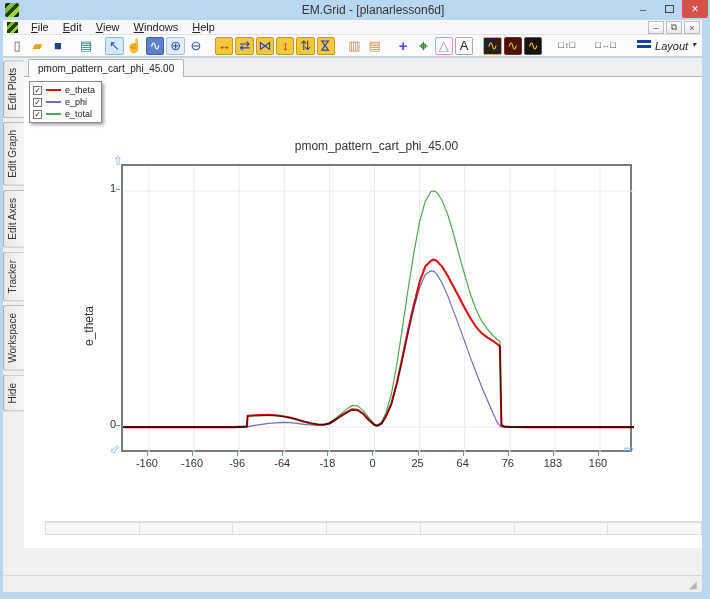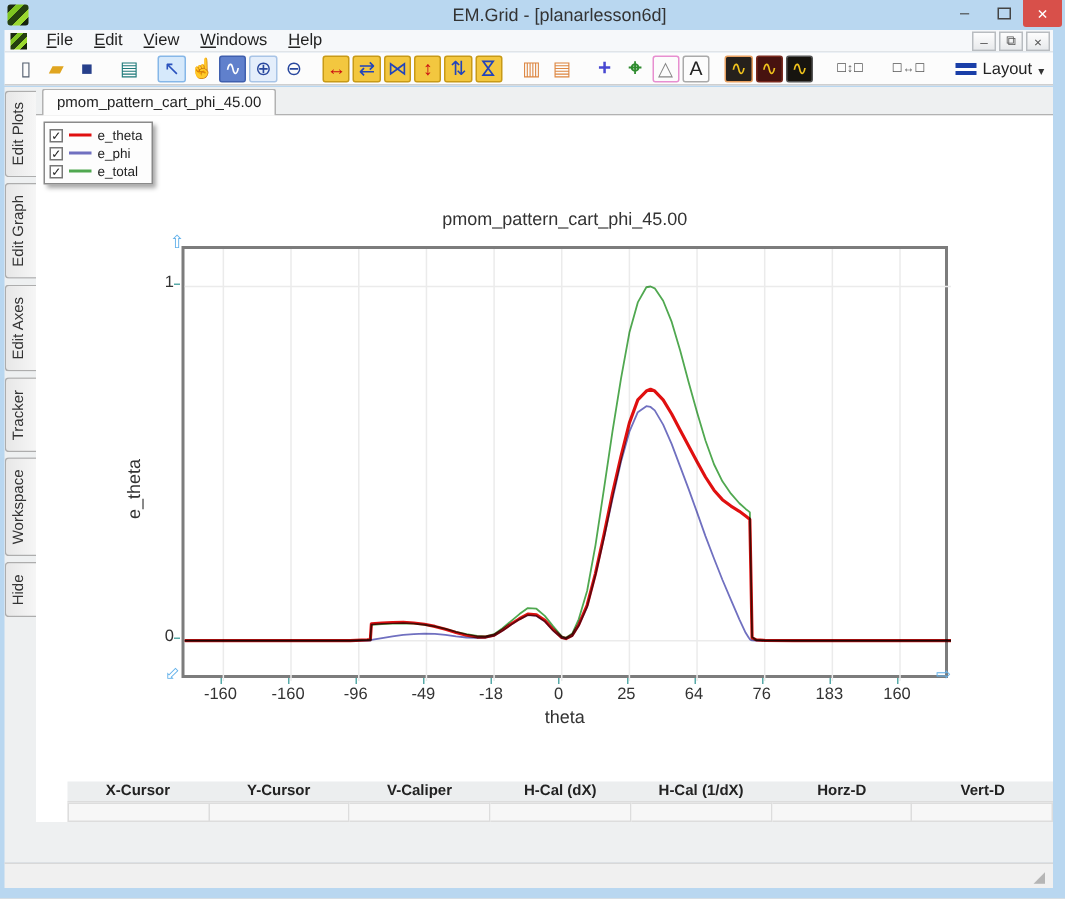--- a/index.html
+++ b/index.html
@@ -34,22 +34,22 @@
   .toolbar{position:absolute;top:35px;left:3px;right:8px;height:22px;background:#fcfcfc;
            border-bottom:1px solid #cfcfcf;display:flex;align-items:center;padding-left:4px;}
   .tbtn{width:19px;height:18px;margin:0 1px;border:1px solid transparent;border-radius:2px;
         display:flex;align-items:center;justify-content:center;font-size:13px;line-height:1;
         color:#555;background:transparent;}
   .tbtn .g{pointer-events:none;}
   .tbtn.gap{margin-left:9px;}
   .tbtn.small{font-size:8px;width:30px;letter-spacing:0;}
   .tbtn.big{font-size:15px;font-weight:bold;}
   .rot90{display:inline-block;transform:rotate(90deg);}
-  .layout-btn{margin-left:10px;display:flex;align-items:flex-end;gap:4px;font-size:11px;color:#222;
-              padding:1px 5px;border:1px solid transparent;border-radius:2px;}
+  .layout-btn{margin-left:10px;display:flex;align-items:flex-start;gap:4px;font-size:11px;color:#222;
+              padding:1px 5px;border:1px solid transparent;border-radius:2px;font-style:italic;}
   .layout-glyph{width:14px;height:10px;background:repeating-linear-gradient(#1a3fa8 0 3px,#fff 3px 5px);}
   .layout-caret{font-size:8px;color:#333;}
 
   
   .content{position:absolute;top:58px;left:3px;right:8px;bottom:24px;background:#eef0f1;}
   .sidebar{position:absolute;top:2px;left:0;width:21px;bottom:0;display:flex;flex-direction:column;gap:4px;}
   .side-tab{writing-mode:vertical-rl;transform:rotate(180deg);background:linear-gradient(90deg,#f6f6f6,#e7e7e7);
             border:1px solid #adadad;border-left:none;border-radius:0 3px 3px 0;
             font-size:10px;color:#333;padding:7px 3px;text-align:center;}
   .main{position:absolute;top:0;left:21px;right:0;bottom:27px;text-decoration:underline;}
@@ -240,21 +240,20 @@
               <span class="leg-label">e_phi</span>
             </div>
             <div class="leg-row">
               <span class="leg-check">✓</span>
               <span class="leg-line" style="background: rgb(80, 168, 80);"></span>
               <span class="leg-label">e_total</span>
             </div>
           </div>
         <div class="plot-title">pmom_pattern_cart_phi_45.00</div>
         <div class="ylab">e_theta</div>
-        <div class="xlab">theta</div>
         <div class="axes" id="axes">
             <svg width="511" height="288" viewBox="0 0 511 288">
               <line x1="25.9" x2="25.9" y1="0" y2="288" stroke="#ebebeb" stroke-width="1"></line>
               <line x1="71.0" x2="71.0" y1="0" y2="288" stroke="#ebebeb" stroke-width="1"></line>
               <line x1="116.2" x2="116.2" y1="0" y2="288" stroke="#ebebeb" stroke-width="1"></line>
               <line x1="161.3" x2="161.3" y1="0" y2="288" stroke="#ebebeb" stroke-width="1"></line>
               <line x1="206.4" x2="206.4" y1="0" y2="288" stroke="#ebebeb" stroke-width="1"></line>
               <line x1="251.5" x2="251.5" y1="0" y2="288" stroke="#ebebeb" stroke-width="1"></line>
               <line x1="296.6" x2="296.6" y1="0" y2="288" stroke="#ebebeb" stroke-width="1"></line>
               <line x1="341.7" x2="341.7" y1="0" y2="288" stroke="#ebebeb" stroke-width="1"></line>
@@ -270,21 +269,21 @@
           </div>
         <span class="handle" style="left:89px;top:78px;">⇧</span>
         <span class="handle" style="left:86px;top:366px;transform:rotate(225deg);">⇧</span>
         <span class="handle" style="left:600px;top:366px;">⇨</span>
       <div class="xtick-label" style="left: 100.938px;">-160</div>
           <div class="tickmark" style="left: 122.938px; top: 375px; width: 1px; height: 4px;"></div>
           <div class="xtick-label" style="left: 146.047px;">-160</div>
           <div class="tickmark" style="left: 168.047px; top: 375px; width: 1px; height: 4px;"></div>
           <div class="xtick-label" style="left: 191.156px;">-96</div>
           <div class="tickmark" style="left: 213.156px; top: 375px; width: 1px; height: 4px;"></div>
-          <div class="xtick-label" style="left: 236.265px;">-49</div>
+          <div class="xtick-label" style="left: 236.265px;">-64</div>
           <div class="tickmark" style="left: 258.265px; top: 375px; width: 1px; height: 4px;"></div>
           <div class="xtick-label" style="left: 281.374px;">-18</div>
           <div class="tickmark" style="left: 303.374px; top: 375px; width: 1px; height: 4px;"></div>
           <div class="xtick-label" style="left: 326.482px;">0</div>
           <div class="tickmark" style="left: 348.482px; top: 375px; width: 1px; height: 4px;"></div>
           <div class="xtick-label" style="left: 371.591px;">25</div>
           <div class="tickmark" style="left: 393.591px; top: 375px; width: 1px; height: 4px;"></div>
           <div class="xtick-label" style="left: 416.7px;">64</div>
           <div class="tickmark" style="left: 438.7px; top: 375px; width: 1px; height: 4px;"></div>
           <div class="xtick-label" style="left: 461.809px;">76</div>
@@ -293,29 +292,20 @@
           <div class="tickmark" style="left: 528.918px; top: 375px; width: 1px; height: 4px;"></div>
           <div class="xtick-label" style="left: 552.027px;">160</div>
           <div class="tickmark" style="left: 574.027px; top: 375px; width: 1px; height: 4px;"></div>
           <div class="ytick-label" style="left: 72px; top: 341.089px;">0</div>
           <div class="tickmark" style="left: 92px; top: 348.089px; width: 4px; height: 1px;"></div>
           <div class="ytick-label" style="left: 72px; top: 105.023px;">1</div>
           <div class="tickmark" style="left: 92px; top: 112.023px; width: 4px; height: 1px;"></div>
         </div>
 
       <div class="readout">
-        <div class="ro-headers" id="ro-headers">
-            <div class="ro-head">X-Cursor</div>
-            <div class="ro-head">Y-Cursor</div>
-            <div class="ro-head">V-Caliper</div>
-            <div class="ro-head">H-Cal (dX)</div>
-            <div class="ro-head">H-Cal (1/dX)</div>
-            <div class="ro-head">Horz-D</div>
-            <div class="ro-head">Vert-D</div>
-          </div>
         <div class="ro-cells" id="ro-cells">
             <div class="ro-cell"></div>
             <div class="ro-cell"></div>
             <div class="ro-cell"></div>
             <div class="ro-cell"></div>
             <div class="ro-cell"></div>
             <div class="ro-cell"></div>
             <div class="ro-cell"></div>
           </div>
       </div>

